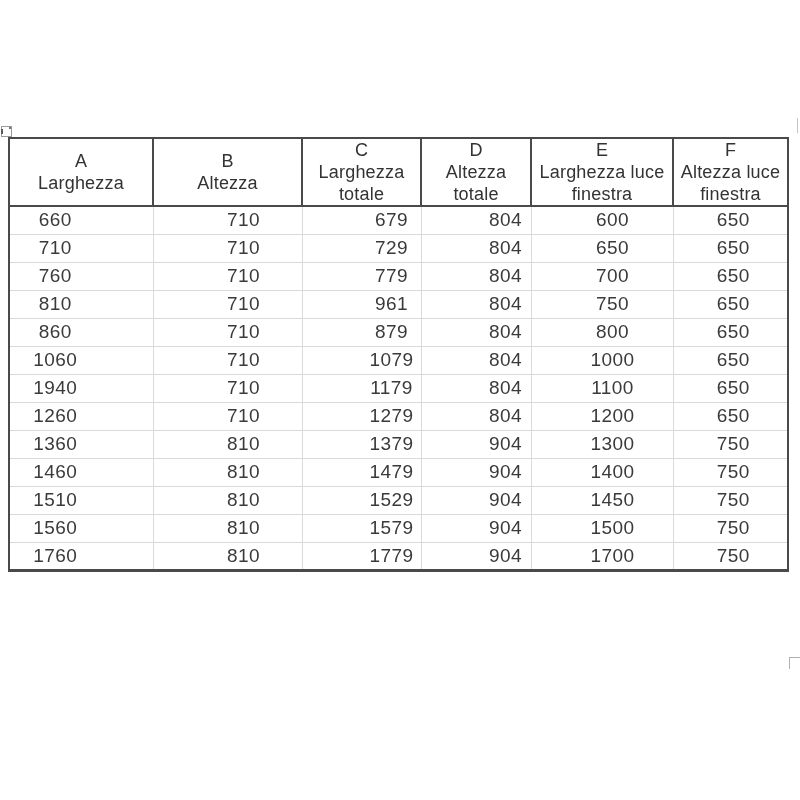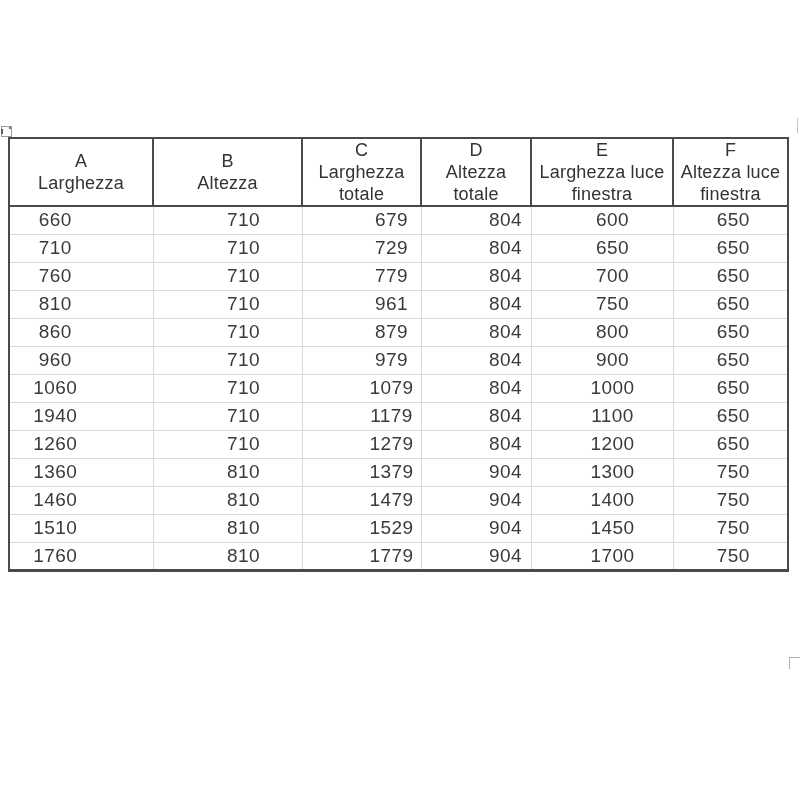--- a/index.html
+++ b/index.html
@@ -141,28 +141,20 @@
         </tr>
         <tr>
           <td>860</td>
           <td>710</td>
           <td>879</td>
           <td>804</td>
           <td>800</td>
           <td>650</td>
         </tr>
         <tr>
-          <td>960</td>
-          <td>710</td>
-          <td>979</td>
-          <td>804</td>
-          <td>900</td>
-          <td>650</td>
-        </tr>
-        <tr>
           <td>1060</td>
           <td>710</td>
           <td>1079</td>
           <td>804</td>
           <td>1000</td>
           <td>650</td>
         </tr>
         <tr>
           <td>1940</td>
           <td>710</td>
@@ -194,20 +186,28 @@
           <td>904</td>
           <td>1400</td>
           <td>750</td>
         </tr>
         <tr>
           <td>1510</td>
           <td>810</td>
           <td>1529</td>
           <td>904</td>
           <td>1450</td>
+          <td>750</td>
+        </tr>
+        <tr>
+          <td>1560</td>
+          <td>810</td>
+          <td>1579</td>
+          <td>904</td>
+          <td>1500</td>
           <td>750</td>
         </tr>
         <tr>
           <td>1760</td>
           <td>810</td>
           <td>1779</td>
           <td>904</td>
           <td>1700</td>
           <td>750</td>
         </tr>

